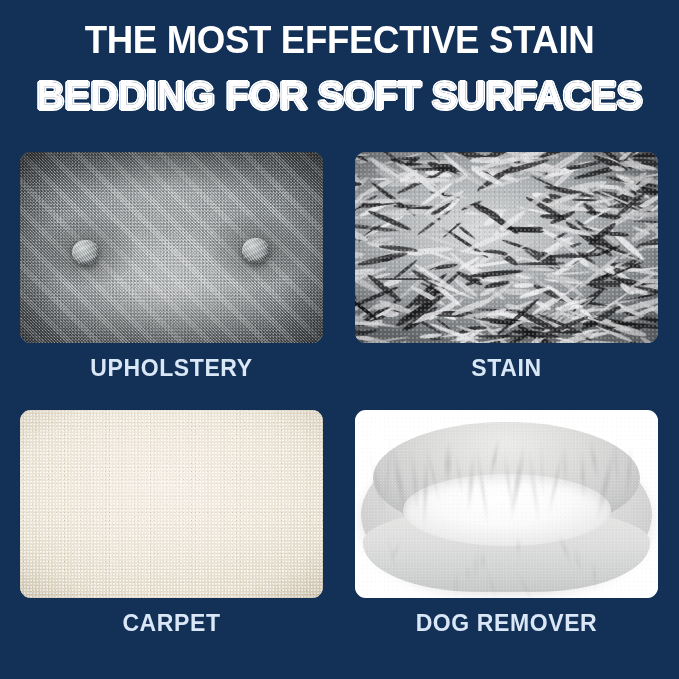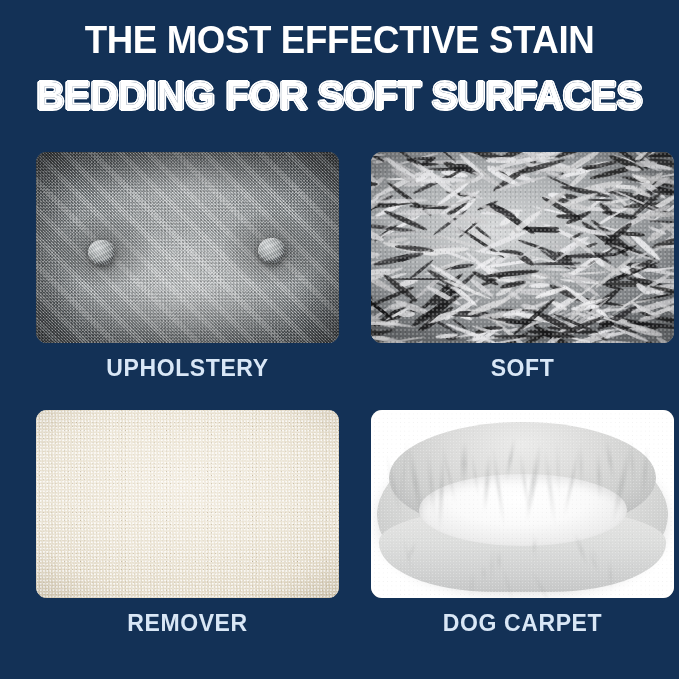--- a/index.html
+++ b/index.html
@@ -60,21 +60,20 @@
        0 0 0 #133156,
       -1.6px 0 0 #ffffff,  1.6px 0 0 #ffffff,
        0 -1.6px 0 #ffffff,  0 1.6px 0 #ffffff,
       -1.3px -1.3px 0 #ffffff, 1.3px -1.3px 0 #ffffff,
       -1.3px  1.3px 0 #ffffff, 1.3px  1.3px 0 #ffffff;
   }
 
   
   .tile {
     position: absolute;
-    margin-left: 16px;
   }
   .tile-img {
     position: absolute;
     left: 0;
     top: 0;
     border-radius: 11px;
     overflow: hidden;
     background: #8e8e8e;
   }
   .tile-caption {
@@ -817,29 +816,29 @@
           <span style="left:298.2px;top:48.4px;width:18.0px;height:5.4px;background:rgba(238,238,240,0.85);transform:rotate(22.2deg);"></span>
           <span style="left:192.2px;top:202.3px;width:48.0px;height:6.4px;background:rgba(21,21,22,0.8);transform:rotate(7.5deg);"></span>
           <span style="left:219.3px;top:15.7px;width:50.6px;height:6.2px;background:rgba(19,19,20,0.8);transform:rotate(-21.3deg);"></span>
           <span style="left:57.5px;top:149.1px;width:55.8px;height:2.3px;background:rgba(38,38,40,0.8);transform:rotate(0.1deg);"></span>
           <span style="left:264.5px;top:191.7px;width:15.2px;height:5.8px;background:rgba(18,18,19,0.8);transform:rotate(-1.1deg);"></span>
           <span style="left:78.3px;top:187.3px;width:41.1px;height:3.1px;background:rgba(26,26,27,0.8);transform:rotate(-40.5deg);"></span>
         </div>
       <div class="rug-noise"></div>
       <div class="rug-vign"></div>
     </div>
-    <div class="tile-caption">SOFT</div>
+    <div class="tile-caption">STAIN</div>
   </div>
 
   <div class="tile" id="tile-carpet">
     <div class="tile-img">
       <div class="carpet"></div>
       <div class="carpet-vign"></div>
     </div>
-    <div class="tile-caption">REMOVER</div>
+    <div class="tile-caption">CARPET</div>
   </div>
 
   <div class="tile" id="tile-dogbedding">
     <div class="tile-img">
       <div class="bed-bg"></div>
       <div class="bed-outer"></div>
       <div class="bed-rim"></div>
       <div class="bed-front"></div>
       <div class="bed-inner"></div>
       <div class="bed-folds" id="bed-folds">
@@ -875,16 +874,16 @@
           <span style="left:161.6px;top:121.1px;width:2.5px;height:32.6px;transform:rotate(-4.3deg);opacity:0.22;"></span>
           <span style="left:136.1px;top:154.9px;width:1.9px;height:39.9px;transform:rotate(-16.1deg);opacity:0.31;"></span>
           <span style="left:208.2px;top:120.5px;width:4.4px;height:36.5px;transform:rotate(-20.6deg);opacity:0.43;"></span>
           <span style="left:98.5px;top:161.3px;width:4.2px;height:28.3px;transform:rotate(4.4deg);opacity:0.22;"></span>
           <span style="left:168.6px;top:156.9px;width:2.9px;height:42.2px;transform:rotate(-29.4deg);opacity:0.30;"></span>
           <span style="left:38.5px;top:129.3px;width:3.0px;height:25.2px;transform:rotate(23.0deg);opacity:0.41;"></span>
           <span style="left:220.5px;top:138.0px;width:4.2px;height:27.8px;transform:rotate(-21.3deg);opacity:0.30;"></span>
         </div>
       <div class="bed-texture"></div>
     </div>
-    <div class="tile-caption">DOG CARPET</div>
+    <div class="tile-caption">DOG REMOVER</div>
   </div>
 
 </div>
 
 </body></html>

